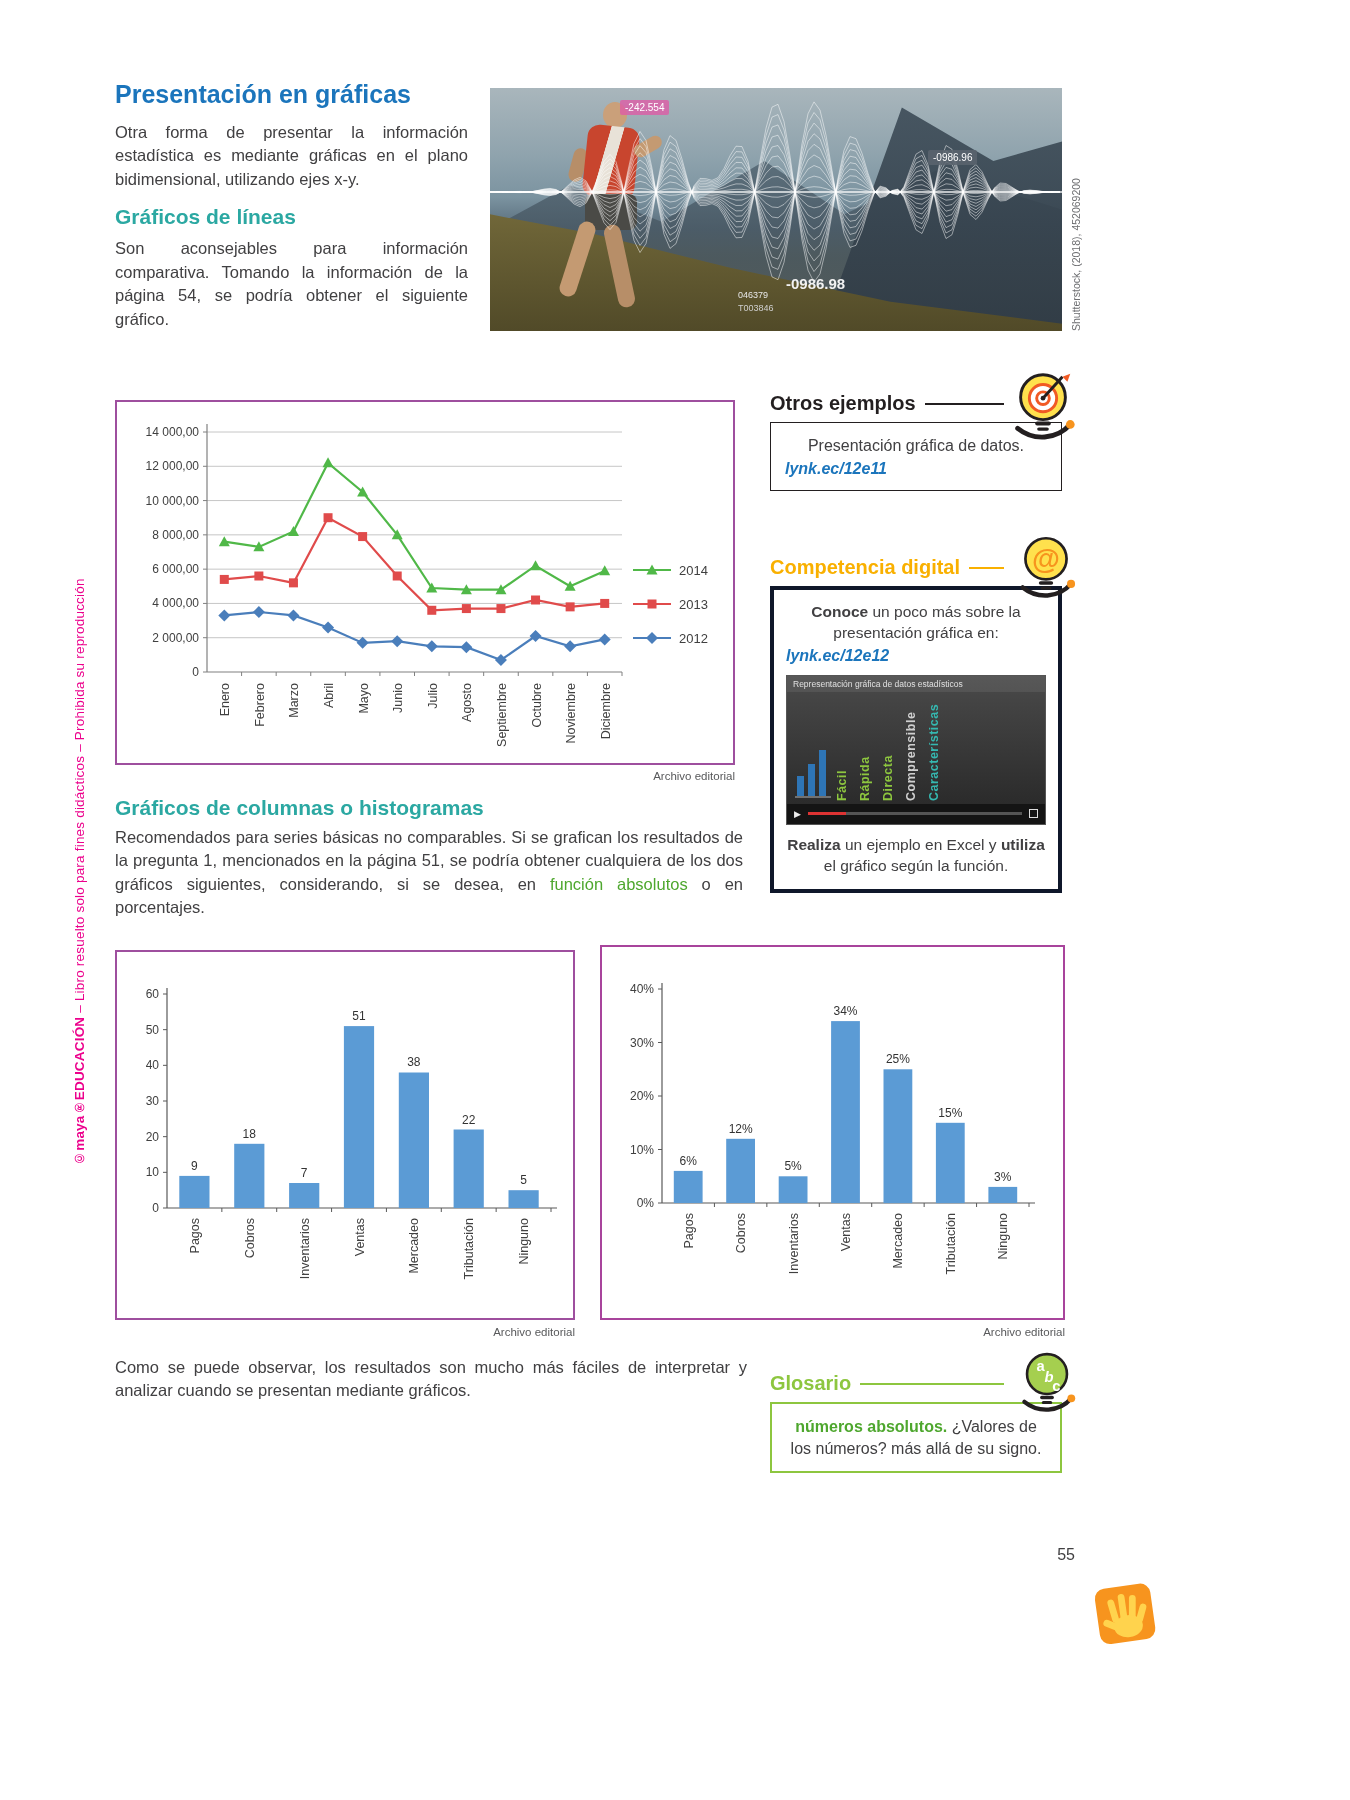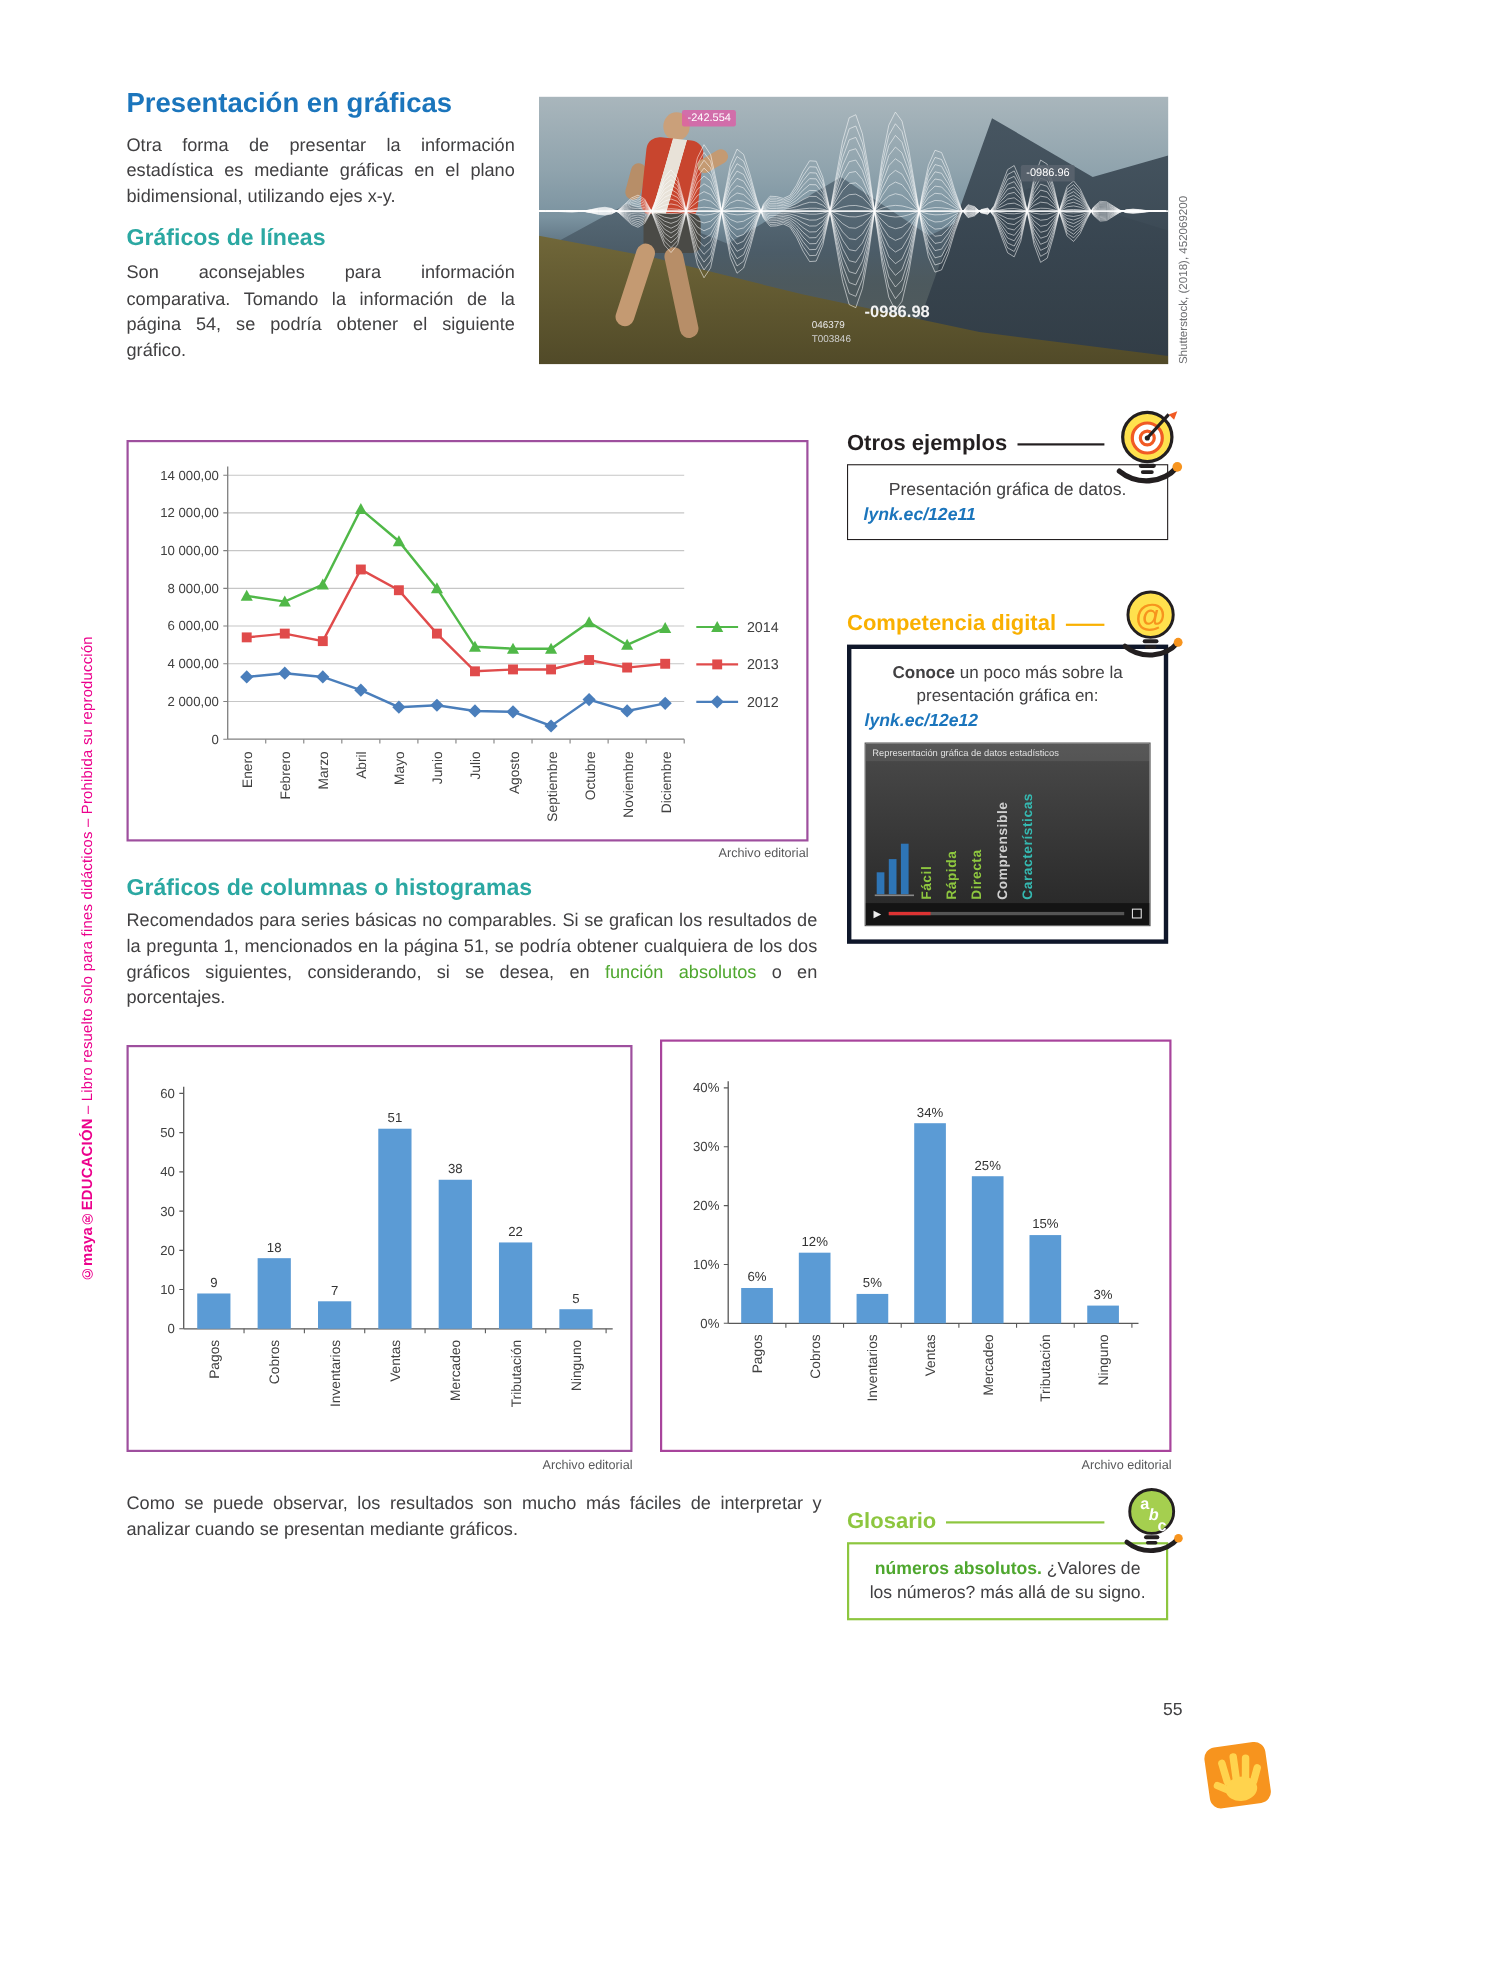--- a/index.html
+++ b/index.html
@@ -80,21 +80,21 @@
   .box-outline{border:1.6px solid #231f20;padding:12px 14px;margin-top:7px;background:#fff;}
   .box-outline.yellow{border:4px solid #0f172a;padding:12px;}
   .box-outline.greenb{border:2px solid #8dc63f;}
   .box-text{font-size:16px;line-height:1.35;text-align:center;}
   .box-text.small{font-size:15.5px;}
   .lynk{color:#1b75bc;font-style:italic;font-weight:bold;font-size:16px;text-decoration:none;display:inline-block;margin-top:3px;}
   .g-term{color:#4ea72e;font-weight:bold;}
   .bulb-icon{position:absolute;right:-18px;top:-24px;z-index:2;}
 
   
-  .video{position:relative;width:100%;height:167px;background:linear-gradient(180deg,#4a4a4a,#262626);
+  .video{position:relative;width:100%;height:150px;background:linear-gradient(180deg,#4a4a4a,#262626);
     overflow:hidden;margin-top:10px;border:1px solid #555;}
   .v-top{position:absolute;top:0;left:0;right:0;padding:3px 6px;font-size:8.5px;color:#e0e0e0;background:rgba(255,255,255,.08);}
   .v-minichart{position:absolute;left:8px;bottom:26px;}
   .v-words{position:absolute;left:48px;right:6px;bottom:23px;display:flex;align-items:flex-end;gap:9px;}
   .v-words span{writing-mode:vertical-rl;transform:rotate(180deg);font-size:12.5px;font-weight:bold;letter-spacing:.5px;white-space:nowrap;}
   .w1{height:40px;}.w2{height:54px;}.w3{height:68px;}.w4{height:86px;}.w5{height:106px;}
   .wg{color:#8dc63f;}.wgr{color:#cfcfcf;}.wt{color:#35b8b0;}
   .v-bar{position:absolute;left:0;right:0;bottom:0;height:20px;background:#141414;display:flex;align-items:center;gap:7px;padding:0 7px;}
   .v-play{color:#eee;font-size:9px;}
   .v-progress{flex:1;height:3px;background:#555;position:relative;}
@@ -323,20 +323,21 @@
           <span class="w5 wt">Características</span>
         </div>
         <div class="v-bar">
           <span class="v-play">▶</span>
           <span class="v-progress">
               <i></i>
             </span>
           <span class="v-fs"></span>
         </div>
       </div>
+      <p class="box-text small" style="margin-top:10px"><b>Realiza</b><span> un ejemplo en Excel y </span><b>utiliza</b><span> el gráfico según la función.</span></p>
     </div>
   </aside>
 
   <h2 class="teal columns-heading">Gráficos de columnas o histogramas</h2>
   <p class="body columns-par"><span>Recomendados para series básicas no comparables. Si se grafican los resultados de la pregunta 1, mencionados en la página 51, se podría obtener cualquiera de los dos gráficos siguientes, considerando, si se desea, en </span><span class="green">función absolutos</span><span> o en porcentajes.</span></p>
 
   <div class="chart-box barl-box">
     <svg id="bar0-svg" viewBox="0 0 456 366">
         <line x1="46" y1="256" x2="50" y2="256" stroke="#595959"></line>
         <text x="42" y="260" text-anchor="end" font-size="12" fill="#404040">0</text>

